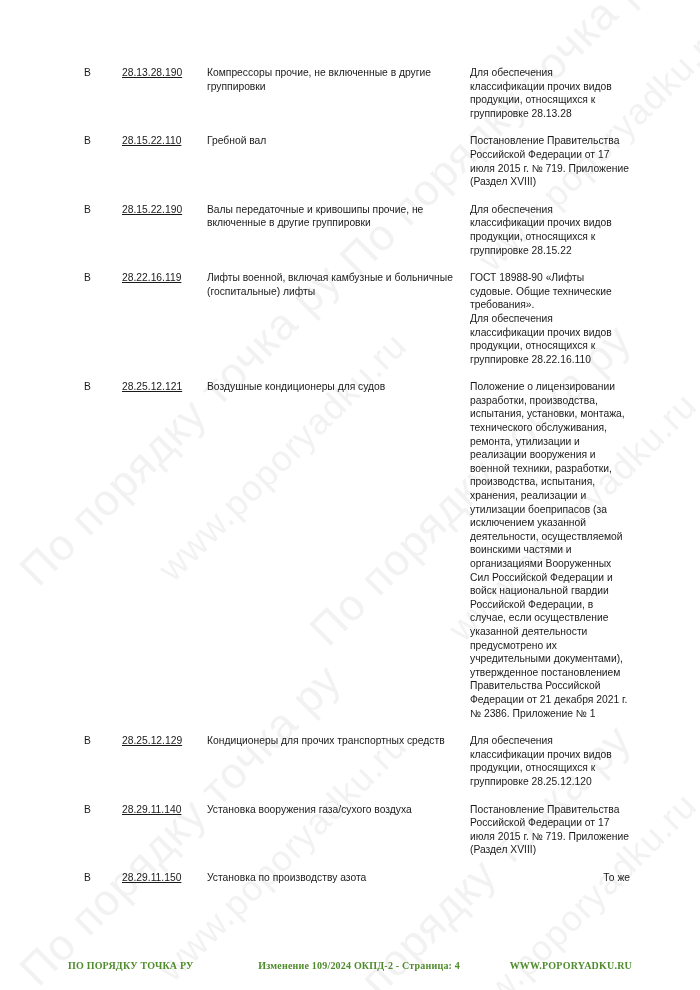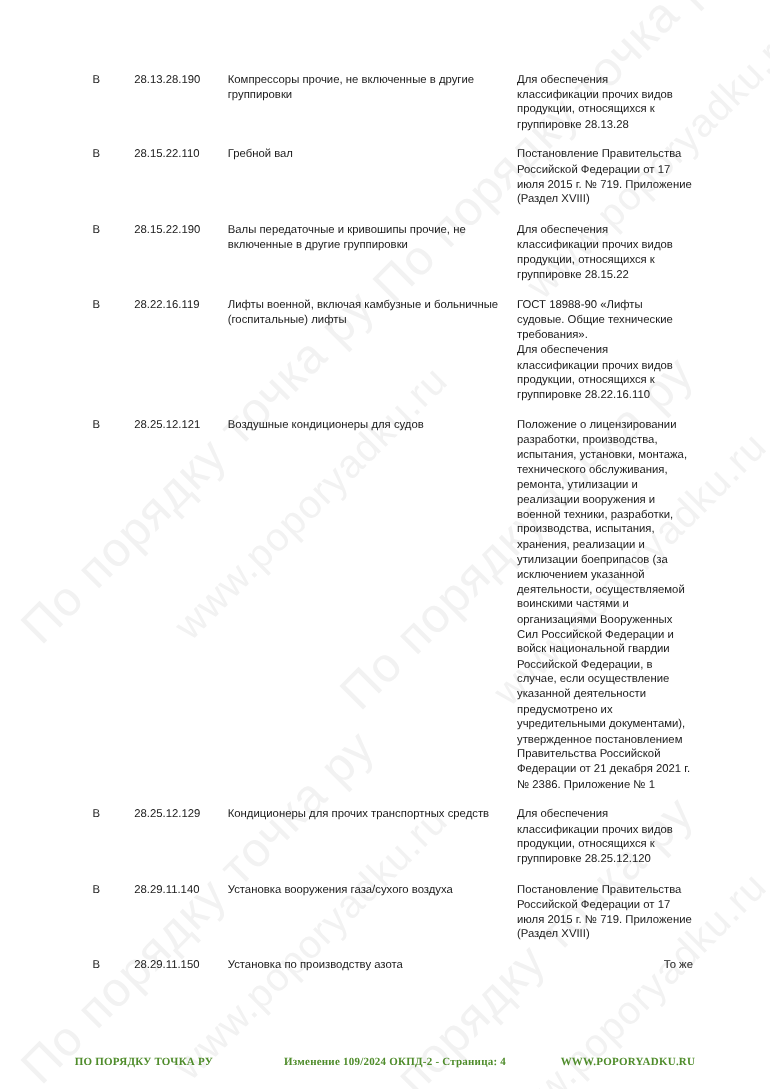--- a/index.html
+++ b/index.html
@@ -55,21 +55,21 @@
     border-collapse: collapse;
   }
   #doc-table td {
     vertical-align: top;
     padding: 0 0 14px 0;
     font-size: 10.3px;
     line-height: 13.6px;
     color: #1a1a1a;
   }
   td.c-flag   { width: 38px; }
-  td.c-code   { width: 85px; white-space: nowrap; }
+  td.c-code   { width: 85px; white-space: nowrap; text-decoration: underline; }
   td.c-name   { width: 263px; padding-right: 12px; margin-left: 20px; }
   td.c-note   { width: 160px; }
   td.c-note.center { text-align: right; }
 
   
   #footer {
     position: absolute;
     left: 0;
     top: 960px;
     width: 700px;

